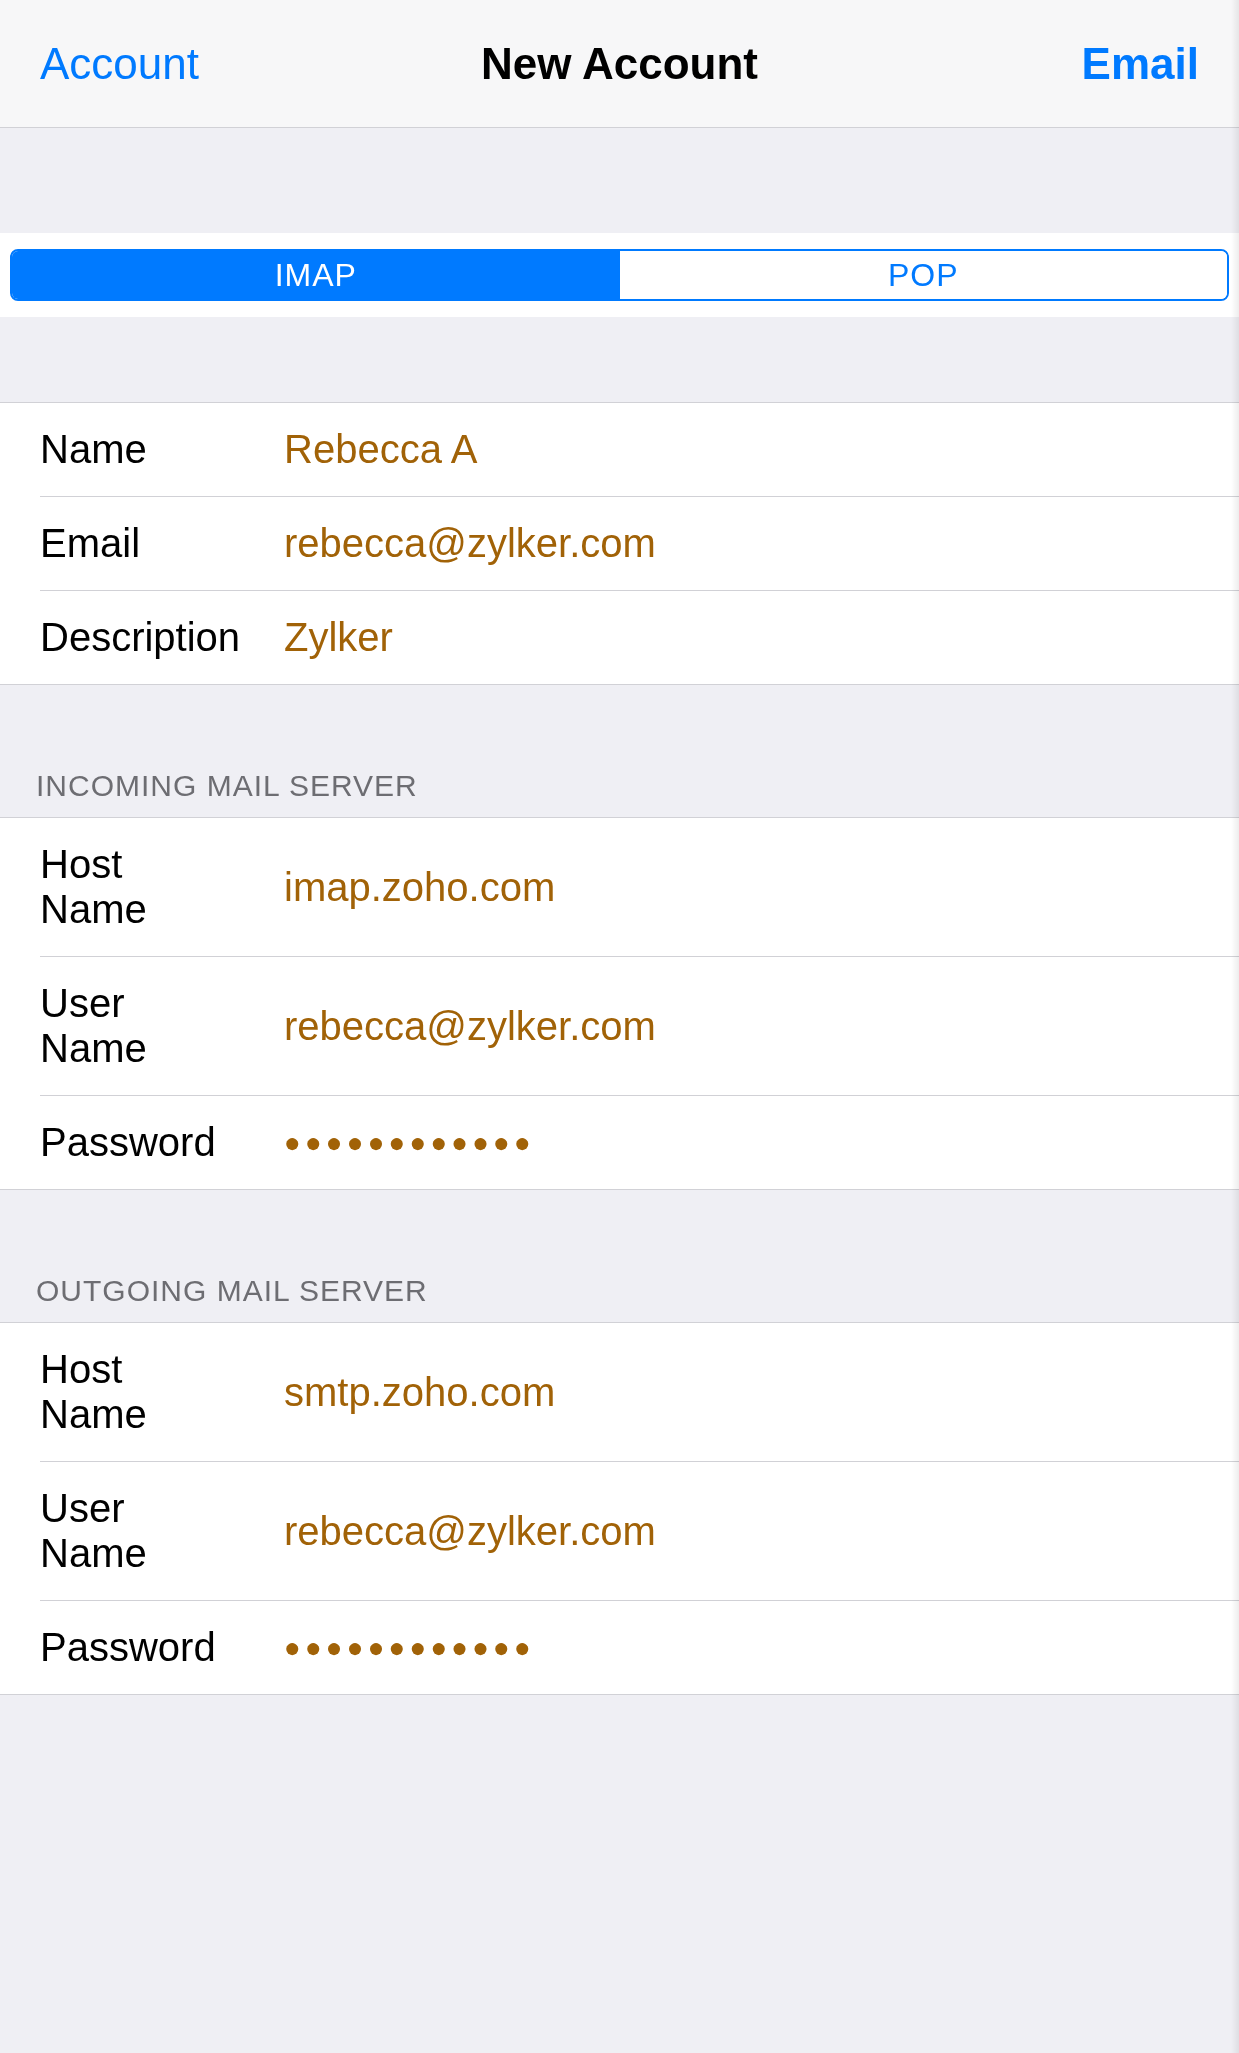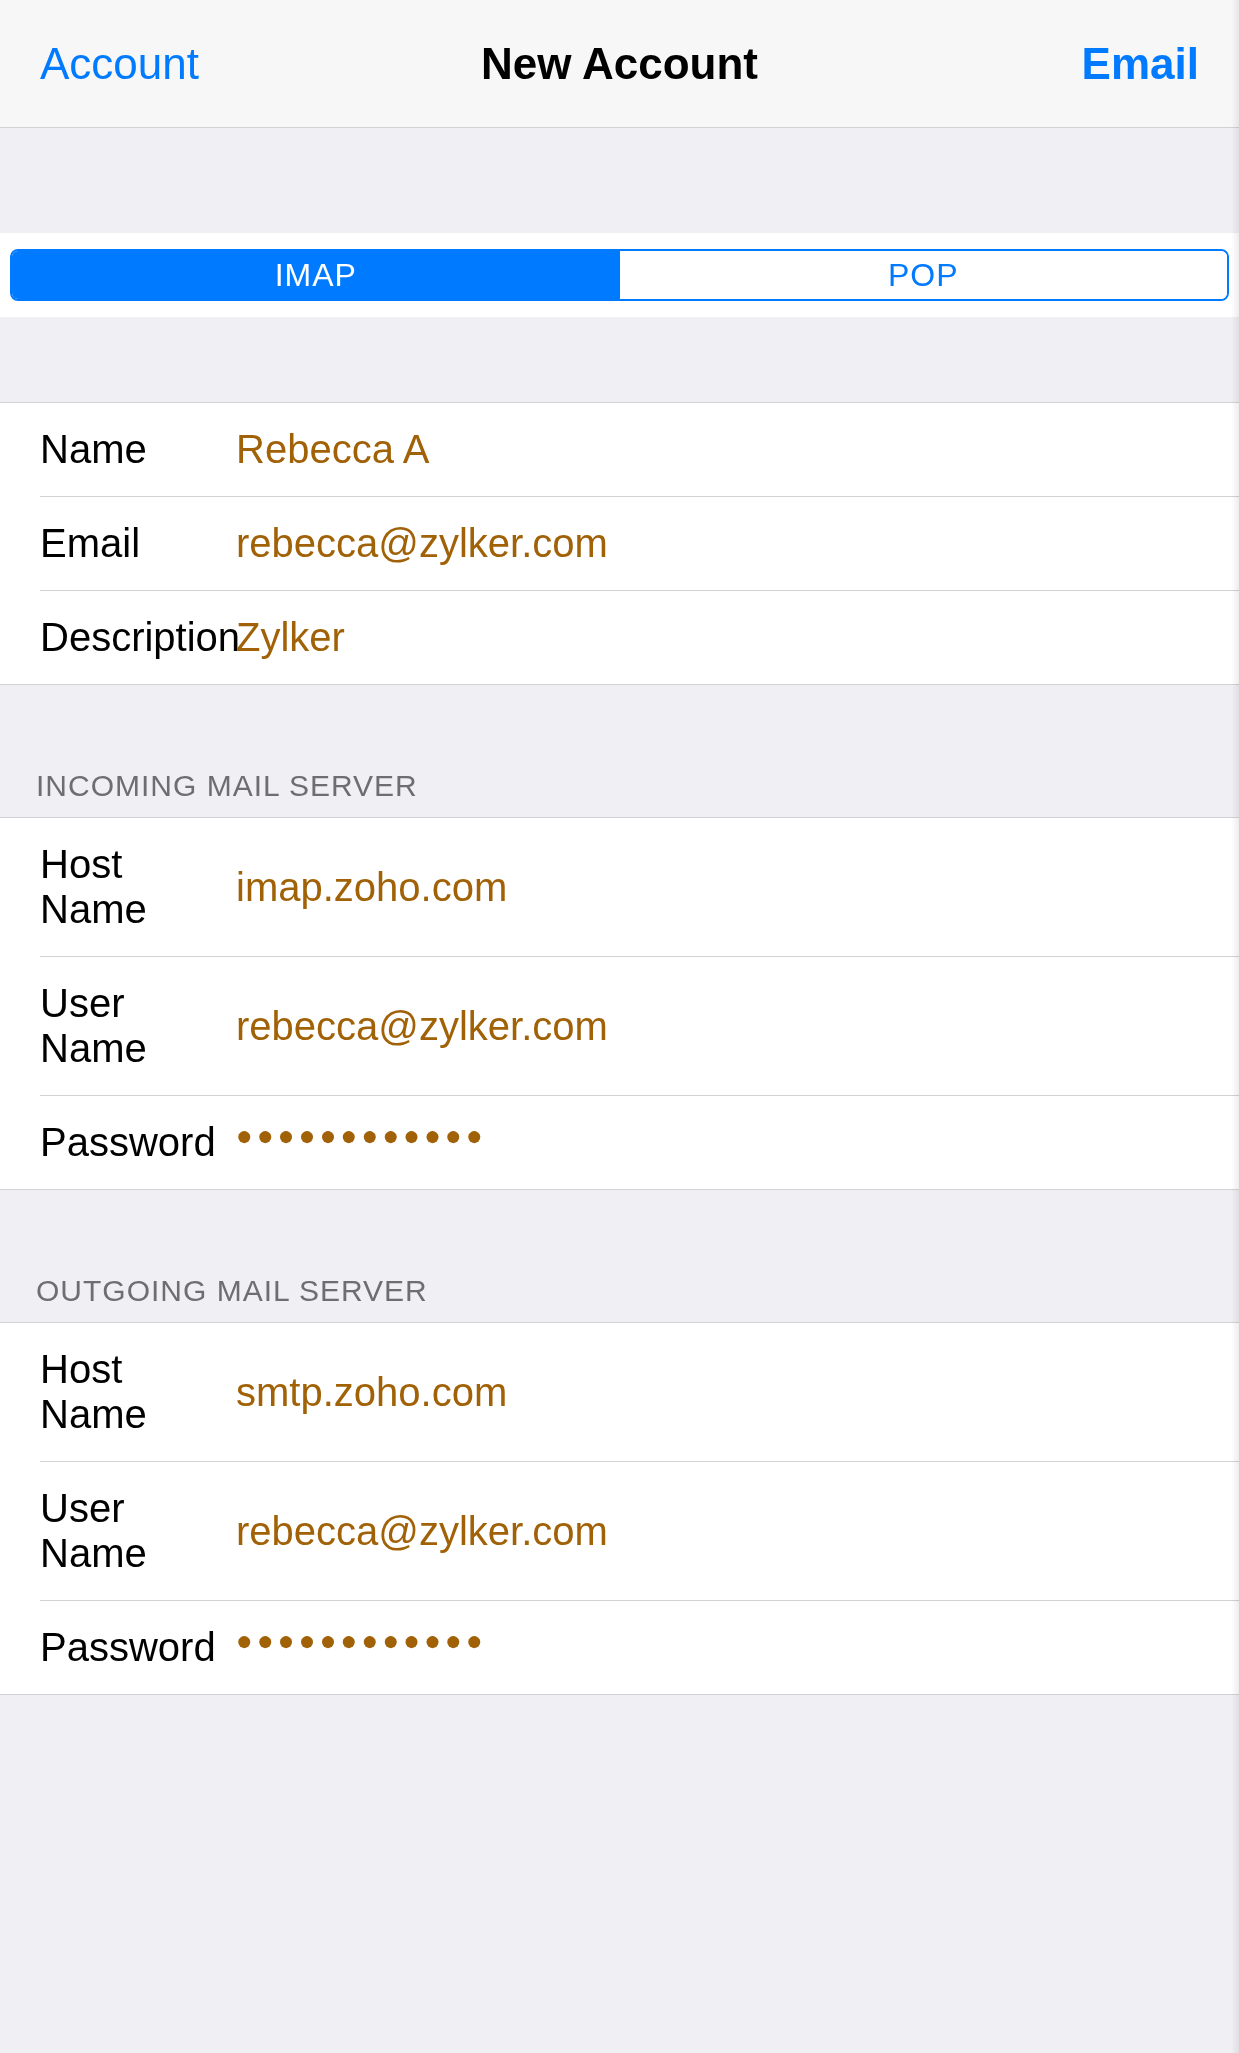--- a/index.html
+++ b/index.html
@@ -91,22 +91,24 @@
     .group {
       background: #fff;
       border-top: 1px solid #d1d1d6;
       border-bottom: 1px solid #d1d1d6;
     }
     .group.first {
       margin-top: 85px;
     }
     .row {
       display: flex;
+      align-items: center;
       min-height: 92px;
       padding: 24px 0 24px 40px;
+      gap: 48px;
     }
     .row + .row {
       border-top: 1px solid #d1d1d6;
       margin-left: 40px;
       padding-left: 0;
     }
     .row + .row .label,
     .row + .row .value {
       
     }

